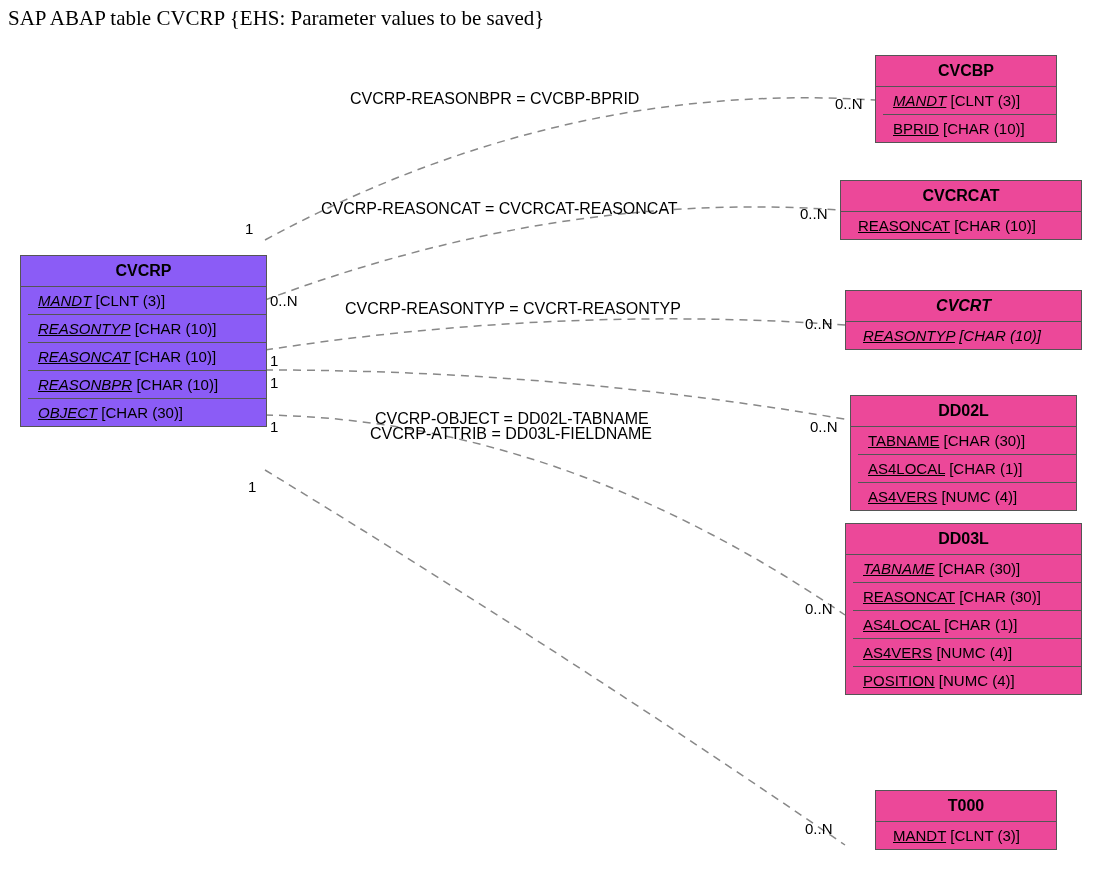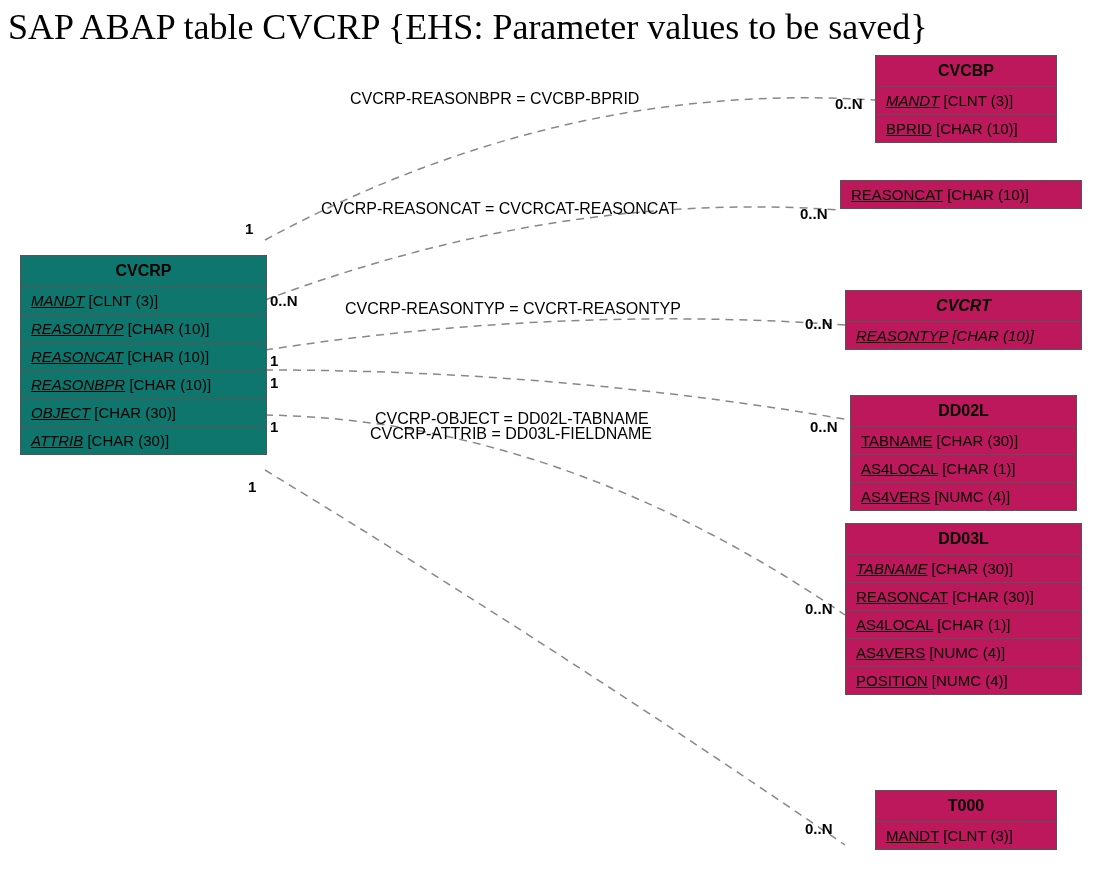--- a/index.html
+++ b/index.html
@@ -1,27 +1,27 @@
 <!DOCTYPE html>
 <html><head>
 <meta charset="utf-8">
 <style>
   html,body{margin:0;padding:0;background:#fff;font-family:Verdana,Geneva,sans-serif;}
   #stage{position:relative;width:1103px;height:893px;}
   svg.lines{position:absolute;left:0;top:0;width:1103px;height:893px;pointer-events:none;}
-  .tbl{position:absolute;border:1px solid #555;background:#be185d;}
-  .tbl.main{background:#0f766e;}
+  .tbl{position:absolute;border:1px solid #555;background:#ec4899;}
+  .tbl.main{background:#8b5cf6;}
   .tbl .hdr{font-weight:bold;text-align:center;padding:6px 10px;border-bottom:1px solid #555;font-size:16px;}
-  .tbl .row{padding:5px 10px;border-bottom:1px solid #555;font-size:15px;white-space:nowrap;}
+  .tbl .row{padding:5px 10px;border-bottom:1px solid #555;font-size:15px;white-space:nowrap;margin-left:7px;}
   .tbl .row:last-child{border-bottom:none;}
   .tbl .row .fld{text-decoration:underline;}
   .tbl .row .fld.fk{font-style:italic;}
-  .title{position:absolute;left:8px;top:6px;font-family:Georgia,serif;font-size:36px;}
+  .title{position:absolute;left:8px;top:6px;font-family:Georgia,serif;font-size:21px;}
   .rel-label{position:absolute;font-size:16px;text-align:center;white-space:nowrap;}
-  .card{position:absolute;font-size:15px;white-space:nowrap;font-weight:bold;}
+  .card{position:absolute;font-size:15px;white-space:nowrap;}
 </style>
 </head>
 <body>
 
 <div id="stage">
 
   <div class="title">SAP ABAP table CVCRP {EHS: Parameter values to be saved}</div>
 
   <svg class="lines">
     <g stroke="#888" stroke-width="1.5" stroke-dasharray="8,6" fill="none">
@@ -34,30 +34,30 @@
     </g>
   </svg>
 
   <div class="tbl main" style="left:20px;top:255px;width:245px;">
     <div class="hdr">CVCRP</div>
     <div class="row"><span class="fld fk">MANDT</span> <span>[CLNT (3)]</span></div>
     <div class="row"><span class="fld fk">REASONTYP</span> <span>[CHAR (10)]</span></div>
     <div class="row"><span class="fld fk">REASONCAT</span> <span>[CHAR (10)]</span></div>
     <div class="row"><span class="fld fk">REASONBPR</span> <span>[CHAR (10)]</span></div>
     <div class="row"><span class="fld fk">OBJECT</span> <span>[CHAR (30)]</span></div>
-    <div class="row"><span class="fld fk">ATTRIB</span> <span>[CHAR (30)]</span></div>
   </div>
 
   <div class="tbl" style="left:875px;top:55px;width:180px;">
     <div class="hdr">CVCBP</div>
     <div class="row"><span class="fld fk">MANDT</span> <span>[CLNT (3)]</span></div>
     <div class="row"><span class="fld">BPRID</span> <span>[CHAR (10)]</span></div>
   </div>
 
   <div class="tbl" style="left:840px;top:180px;width:240px;">
+    <div class="hdr">CVCRCAT</div>
     <div class="row"><span class="fld">REASONCAT</span> <span>[CHAR (10)]</span></div>
   </div>
 
   <div class="tbl" style="left:845px;top:290px;width:235px;font-style:italic;">
     <div class="hdr">CVCRT</div>
     <div class="row"><span class="fld">REASONTYP</span> <span>[CHAR (10)]</span></div>
   </div>
 
   <div class="tbl" style="left:850px;top:395px;width:225px;">
     <div class="hdr">DD02L</div>

